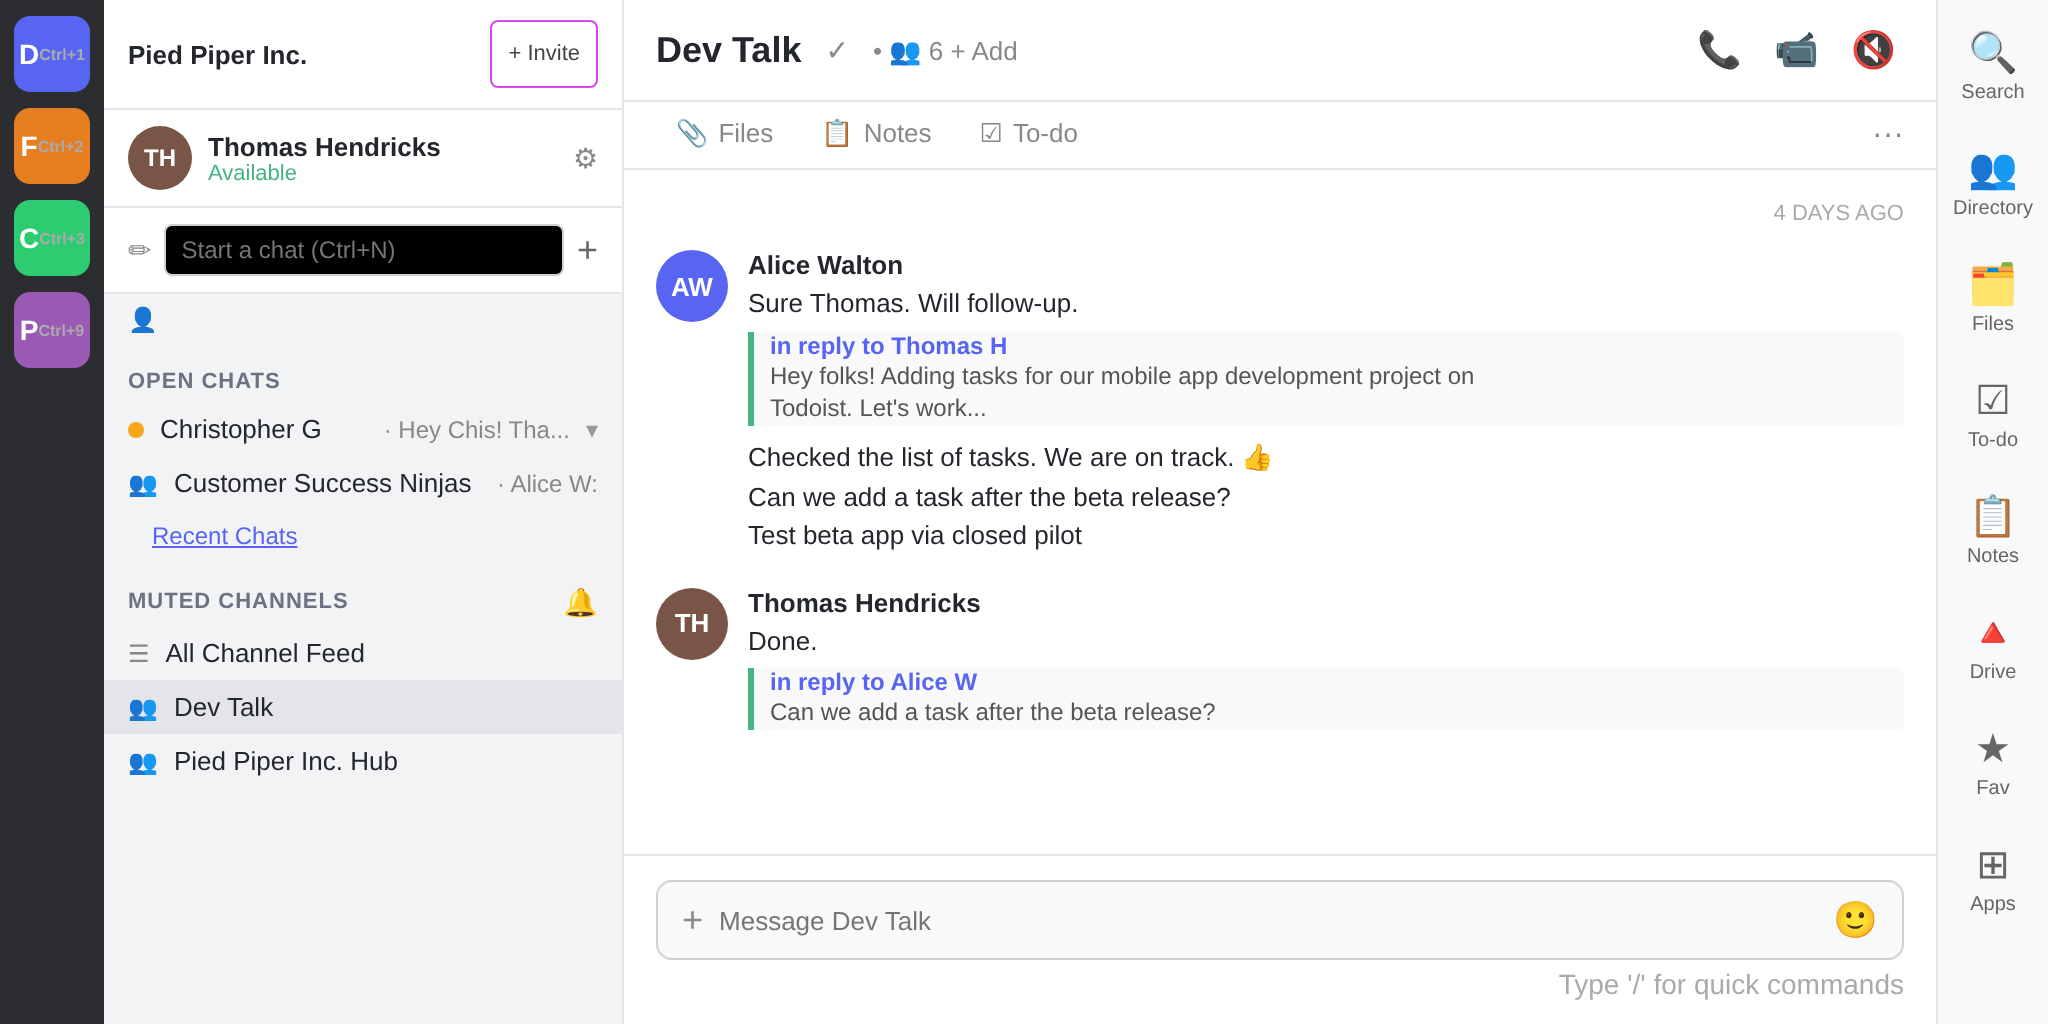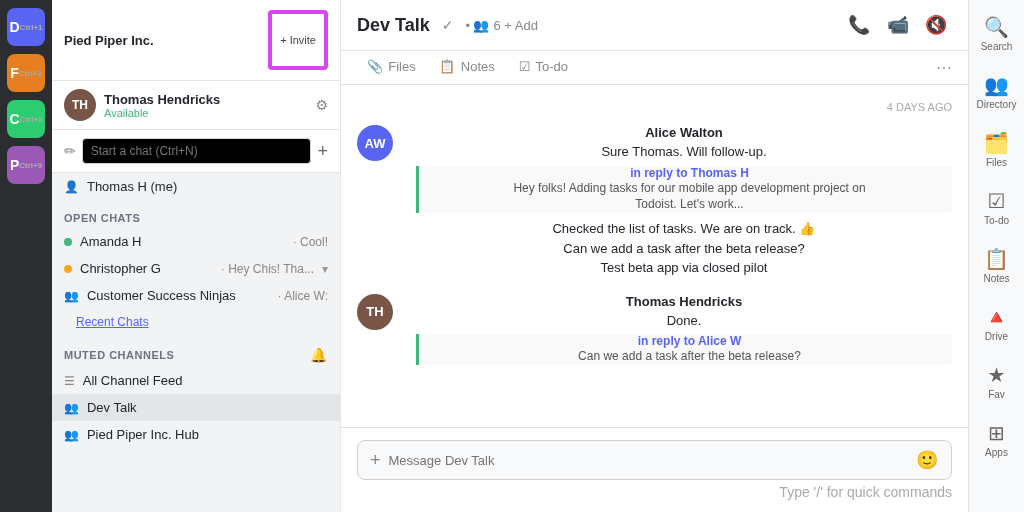--- a/index.html
+++ b/index.html
@@ -25,44 +25,44 @@
       color: white; font-size: 14px; font-weight: bold;
       cursor: pointer;
     }
     .icon-bar-avatar.active-p {
       background: #5865f2;
       border-radius: 8px;
     }
 
     
     .sidebar {
-      width: 289px;
+      width: 260px;
       background: #f2f3f5;
       border-right: 1px solid #e3e5e8;
       display: flex;
       flex-direction: column;
       flex-shrink: 0;
       overflow: hidden;
     }
     .sidebar-header {
       padding: 10px 12px;
       border-bottom: 1px solid #e3e5e8;
       display: flex;
       align-items: center;
       justify-content: space-between;
       background: #fff;
     }
     .sidebar-header-left { display: flex; align-items: center; gap: 8px; }
     .company-name { font-weight: 600; font-size: 13px; color: #23262d; }
     .sidebar-header-right { display: flex; align-items: center; gap: 6px; }
     .invite-btn {
       background: #fff;
-      border: 4px solid #d946ef;
+      border: 1px solid #d946ef;
       border-radius: 4px;
-      padding: 20px 8px;
+      padding: 10px 8px;
       font-size: 11px;
       cursor: pointer;
       color: #444;
       text-align: right;
     }
 
     .user-row {
       display: flex;
       align-items: center;
       gap: 8px;
@@ -200,23 +200,22 @@
       background: #fff;
     }
     .date-divider {
       text-align: right;
       font-size: 11px;
       color: #aaa;
       margin-bottom: 12px;
     }
     .message-group {
       display: flex;
-      gap: 23px;
+      gap: 10px;
       margin-bottom: 16px;
-      text-align: center;
     }
     .msg-avatar {
       width: 36px; height: 36px; border-radius: 50%;
       background: #ccc;
       flex-shrink: 0;
       display: flex; align-items: center; justify-content: center;
       font-size: 13px; color: white; font-weight: bold;
       overflow: hidden;
     }
     .msg-avatar.blue { background: #5865f2; }
@@ -311,29 +310,23 @@
   <div class="new-chat-bar">
     <span style="color:#888;font-size:14px;">✏</span>
     <input class="new-chat-input" readonly="" placeholder="Start a chat (Ctrl+N)" style="">
     <span class="new-chat-plus">+</span>
   </div>
 
   <div class="sidebar-content">
 
     <div class="chat-item">
       <span class="chat-icon">👤</span>
-      <span class="chat-name">Thomas H (me)</span>
     </div>
 
     <div class="section-header">OPEN CHATS</div>
-    <div class="chat-item">
-      <span class="chat-dot green"></span>
-      <span class="chat-name">Amanda H</span>
-      <span class="chat-preview"> · Cool!</span>
-    </div>
     <div class="chat-item">
       <span class="chat-dot orange"></span>
       <span class="chat-name">Christopher G</span>
       <span class="chat-preview"> · Hey Chis! Tha...</span>
       <span class="chat-chevron">▾</span>
     </div>
     <div class="chat-item">
       <span class="chat-icon">👥</span>
       <span class="chat-name">Customer Success Ninjas</span>
       <span class="chat-preview"> · Alice W:</span>

